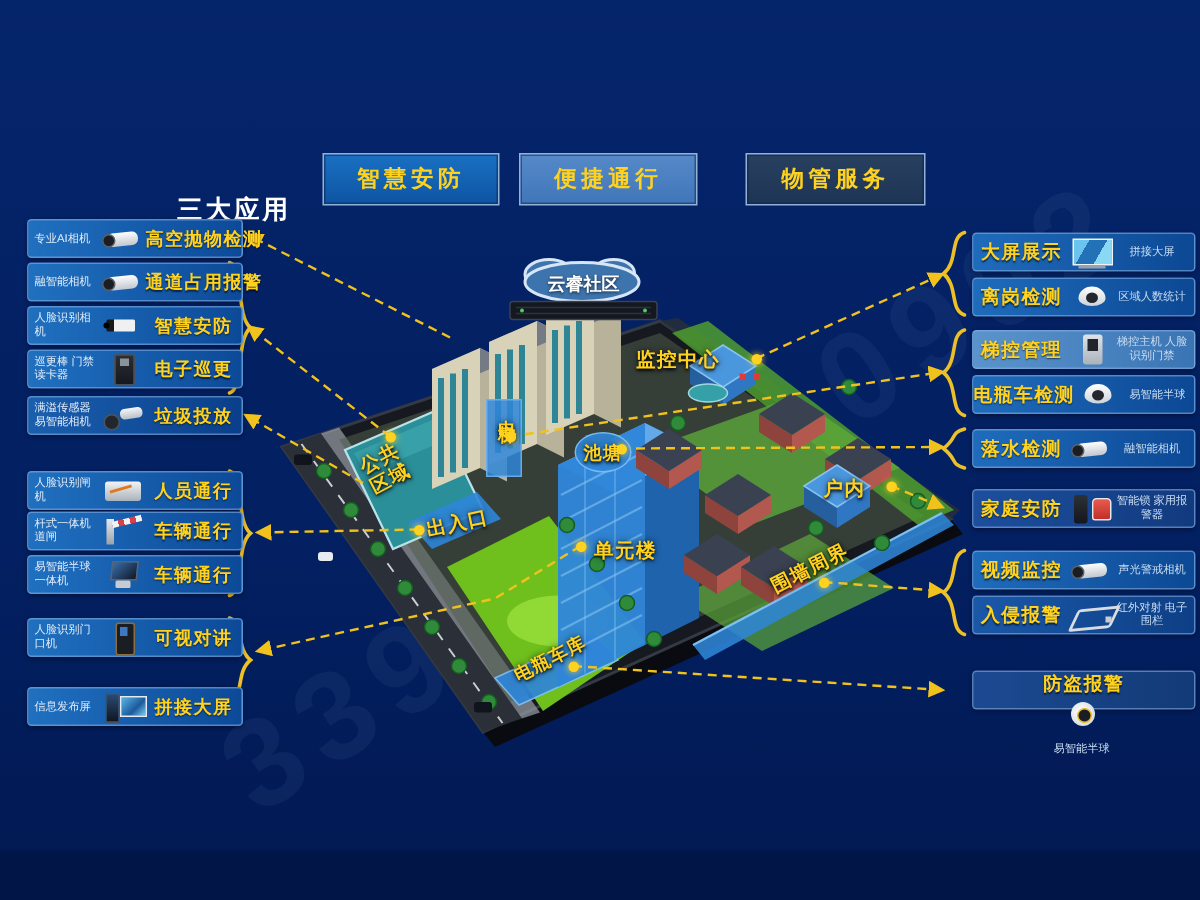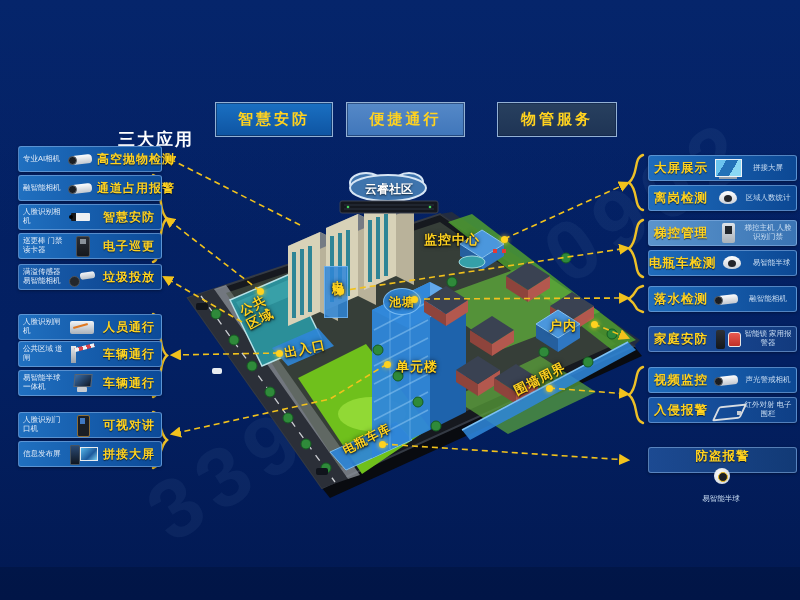--- a/index.html
+++ b/index.html
@@ -288,35 +288,35 @@
       <span class="sub">满溢传感器 易智能相机</span>
       <span class="device d-bulletdark"></span>
       <span class="main">垃圾投放</span>
     </div>
     <div class="lrow" style="top:314px">
       <span class="sub">人脸识别闸机</span>
       <span class="device d-turnstile"></span>
       <span class="main">人员通行</span>
     </div>
     <div class="lrow" style="top:341px">
-      <span class="sub">公共区域 道闸</span>
+      <span class="sub">杆式一体机 道闸</span>
       <span class="device d-barrier"></span>
       <span class="main">车辆通行</span>
     </div>
     <div class="lrow" style="top:370px">
       <span class="sub">易智能半球 一体机</span>
       <span class="device d-kiosk"></span>
       <span class="main">车辆通行</span>
     </div>
     <div class="lrow" style="top:412px">
       <span class="sub">人脸识别门口机</span>
       <span class="device d-doorphone"></span>
       <span class="main">可视对讲</span>
     </div>
-    <div class="lrow" style="top:441px">
+    <div class="lrow" style="top:458px">
       <span class="sub">信息发布屏</span>
       <span class="device d-signage"></span>
       <span class="main">拼接大屏</span>
     </div>
   </div>
 
   <div id="rpanel">
     <div class="rrow" style="top:155px">
       <span class="main">大屏展示</span>
       <span class="device d-videowall"></span>

